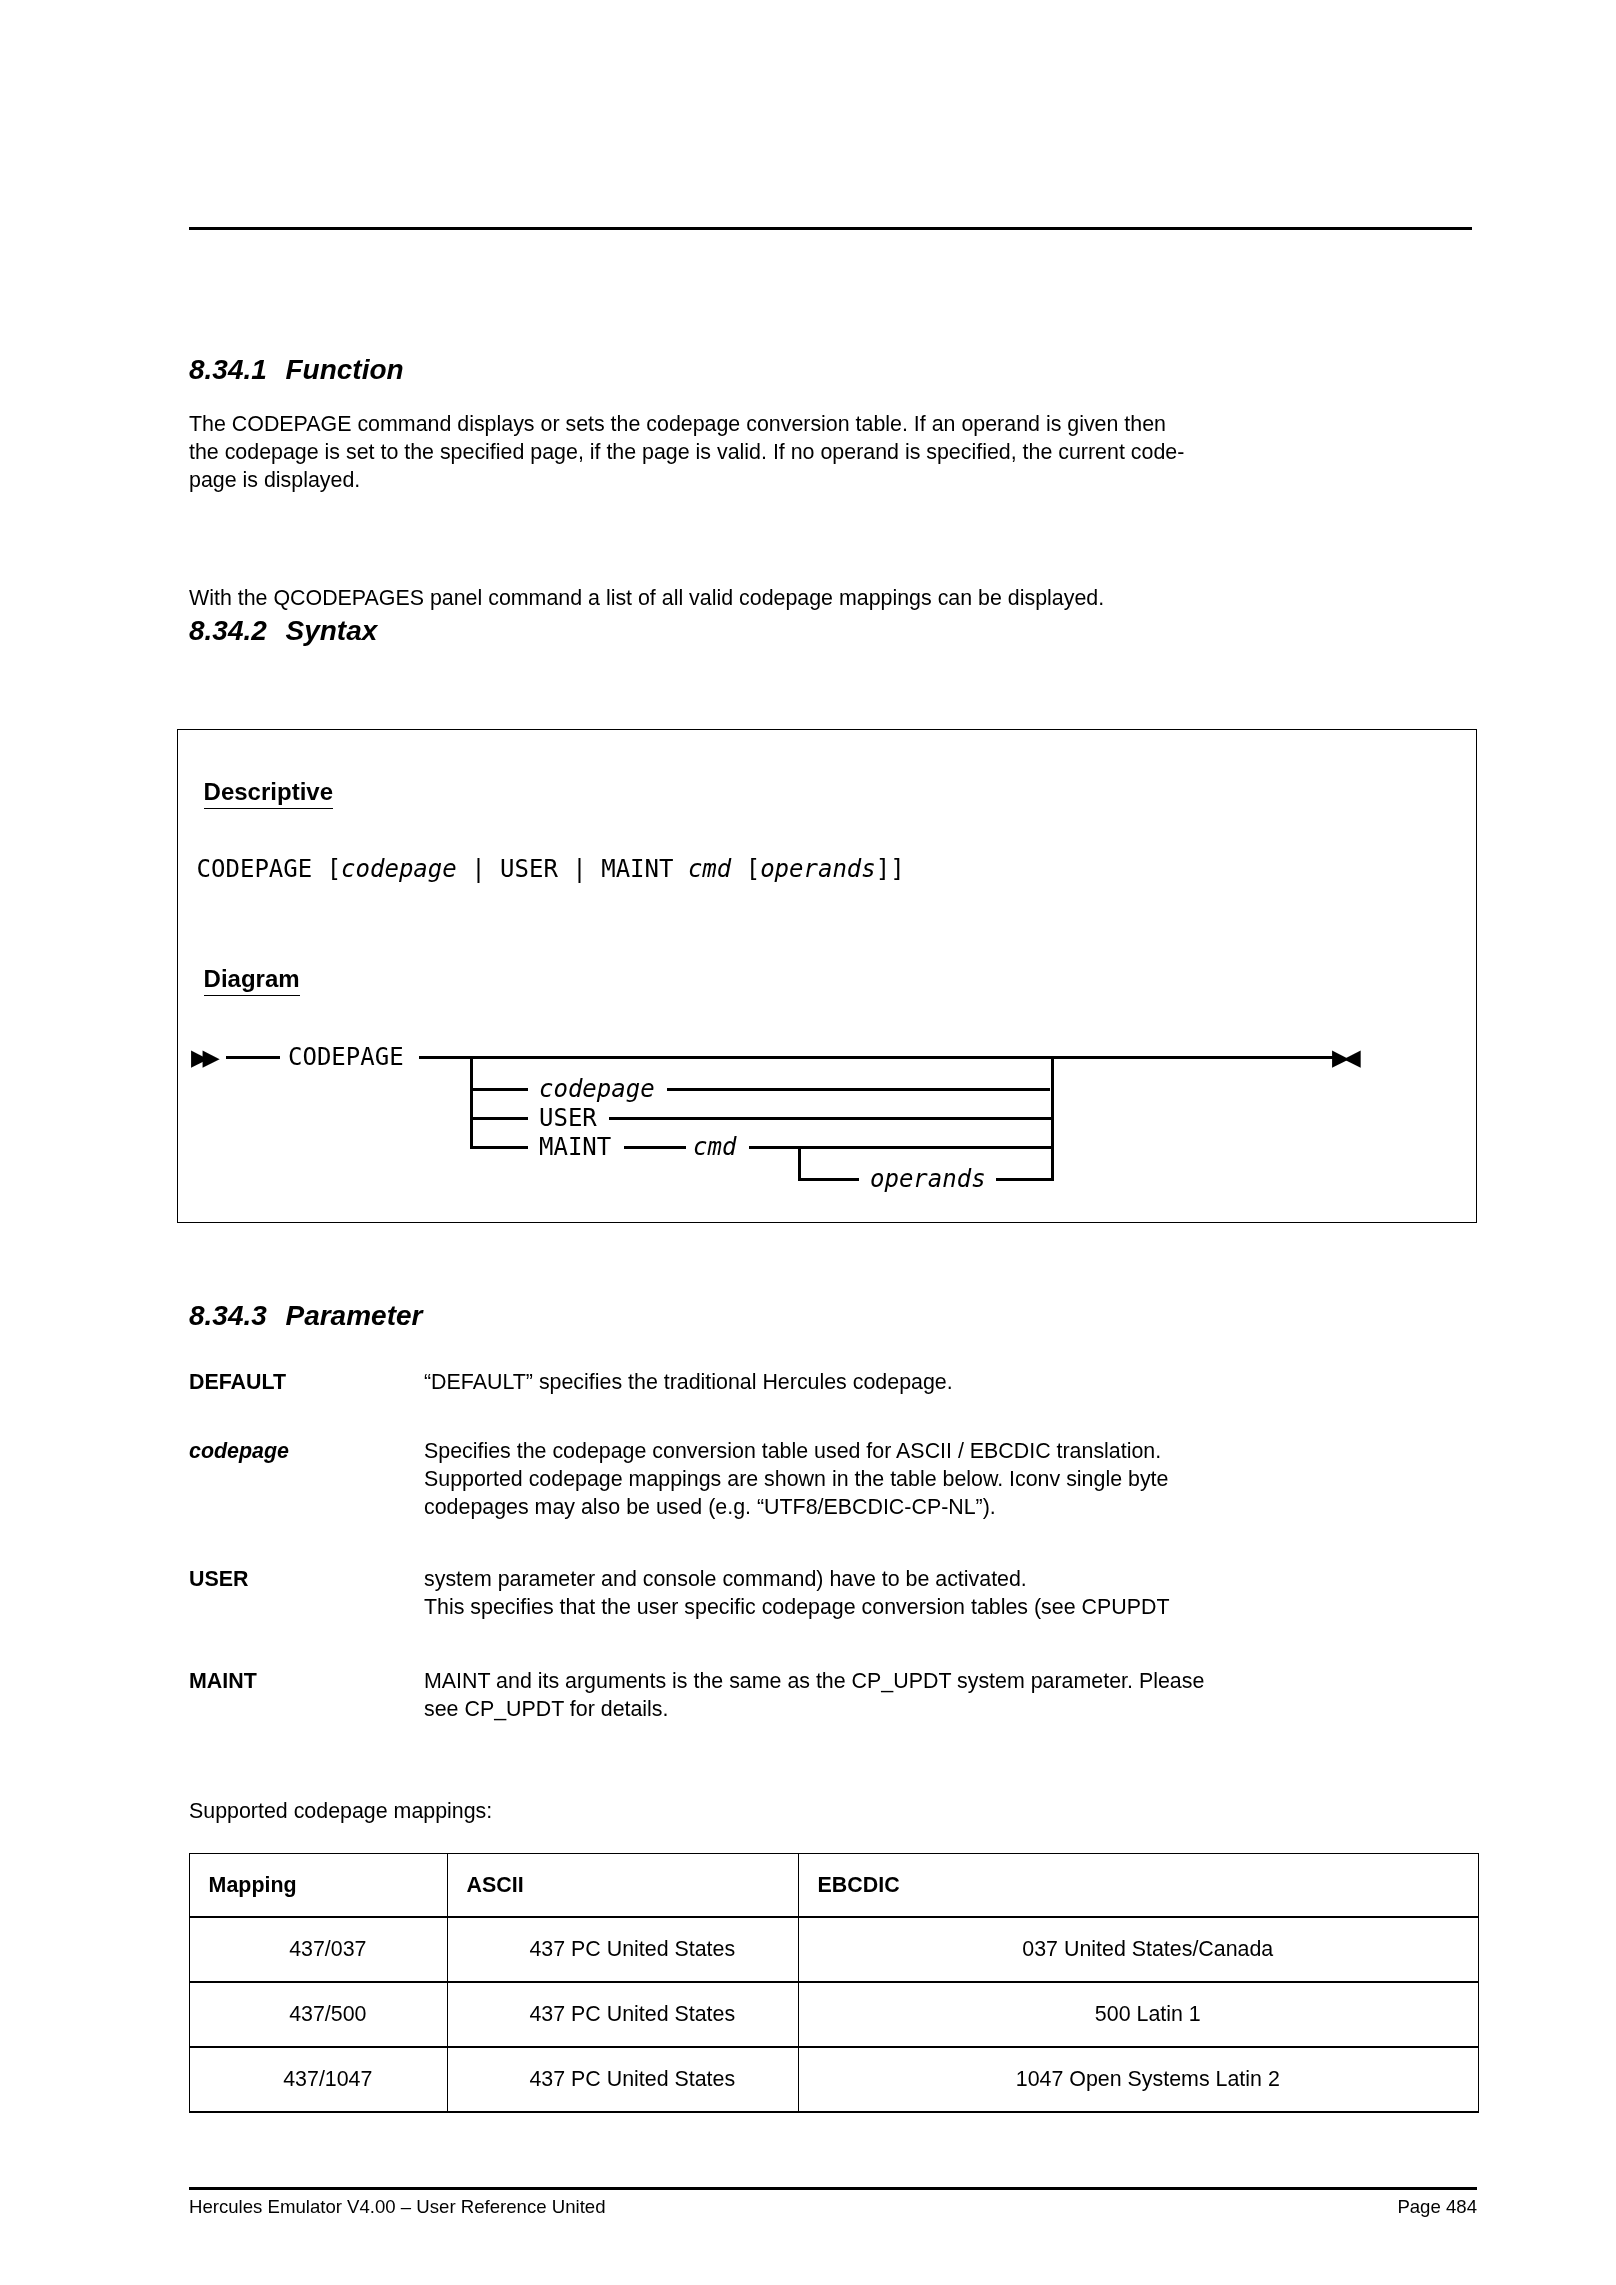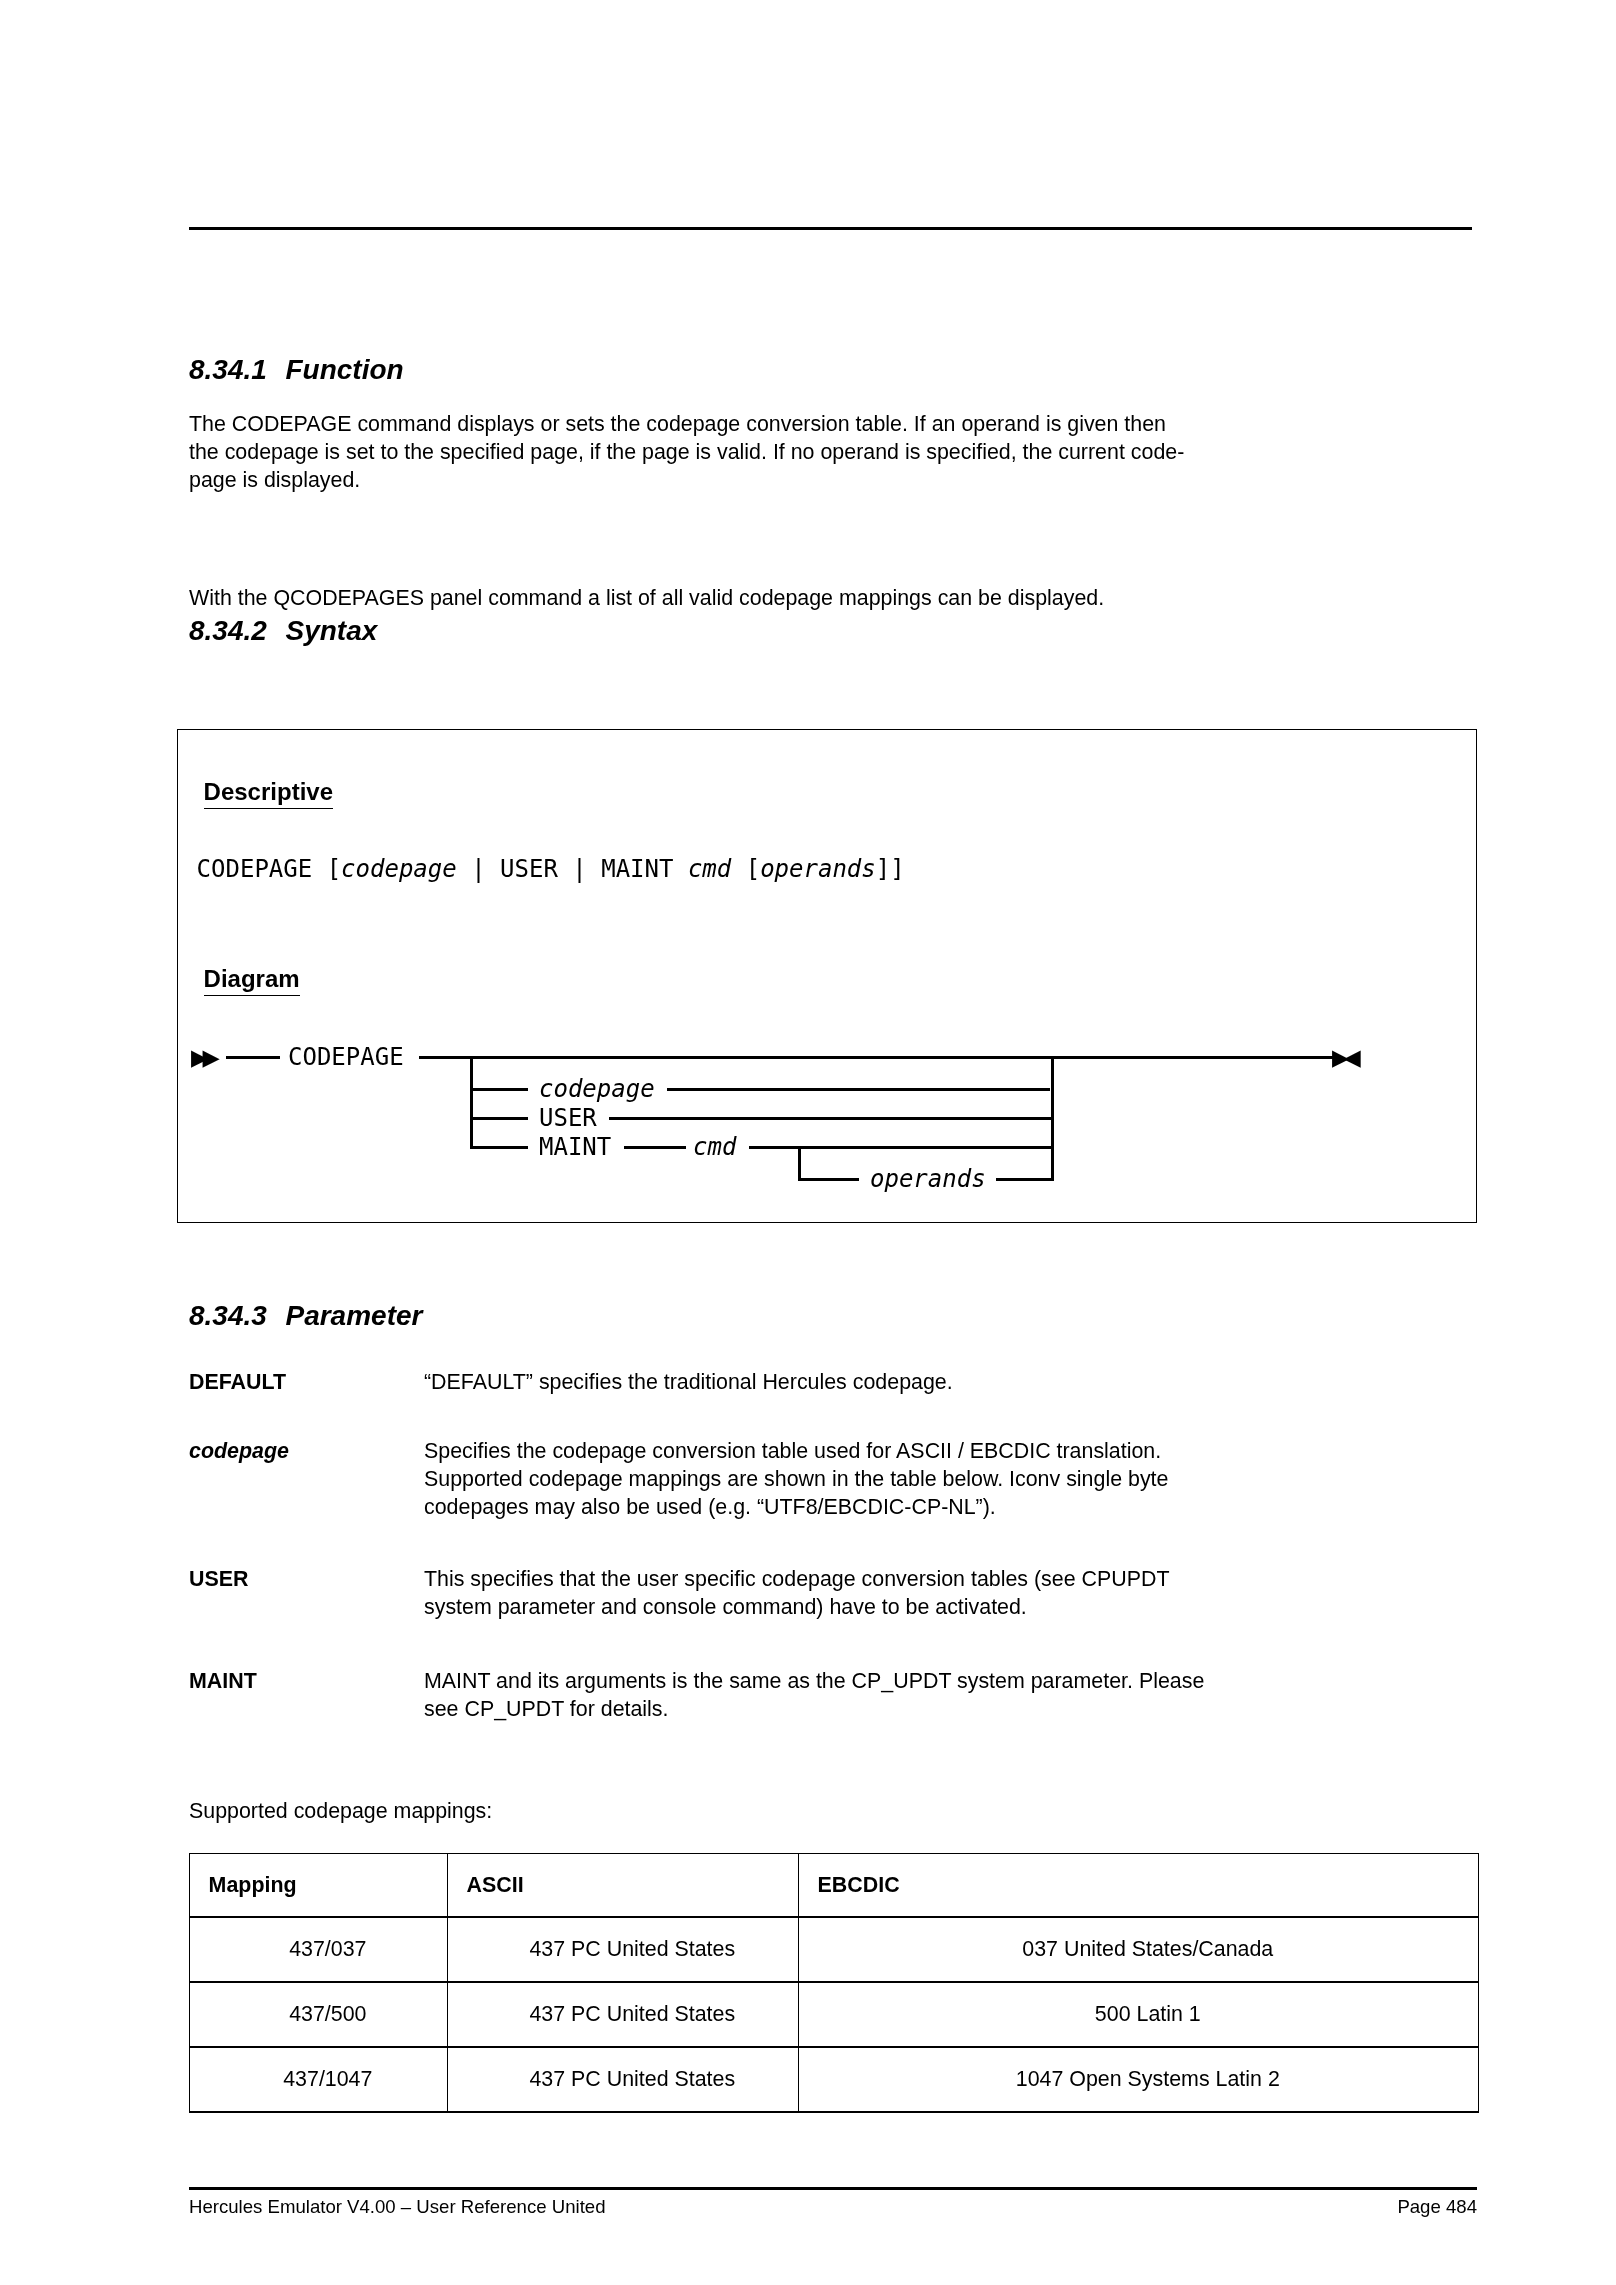--- a/index.html
+++ b/index.html
@@ -181,22 +181,22 @@
     <div class="param-desc">
       <div class="body-line">Specifies the codepage conversion table used for ASCII / EBCDIC translation.</div>
       <div class="body-line">Supported codepage mappings are shown in the table below. Iconv single byte</div>
       <div class="body-line">codepages may also be used (e.g. “UTF8/EBCDIC-CP-NL”).</div>
     </div>
   </div>
 
   <div class="param-row" style="top:1565px;">
     <div class="param-label">USER</div>
     <div class="param-desc">
+      <div class="body-line">system parameter and console command) have to be activated.</div>
       <div class="body-line">This specifies that the user specific codepage conversion tables (see CPUPDT</div>
-      <div class="body-line">system parameter and console command) have to be activated.</div>
     </div>
   </div>
 
   <div class="param-row" style="top:1667px;">
     <div class="param-label">MAINT</div>
     <div class="param-desc">
       <div class="body-line">MAINT and its arguments is the same as the CP_UPDT system parameter. Please</div>
       <div class="body-line">see CP_UPDT for details.</div>
     </div>
   </div>

